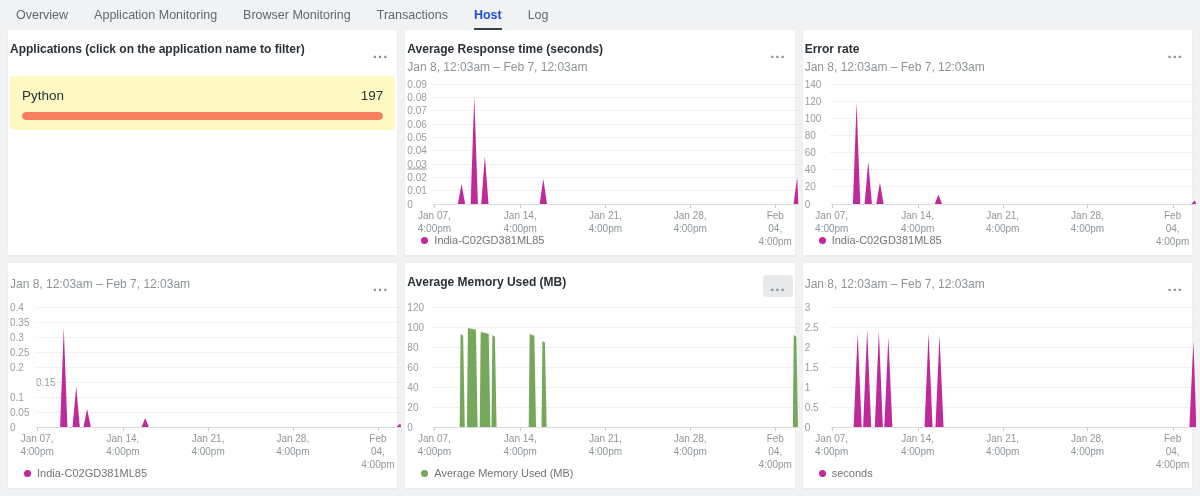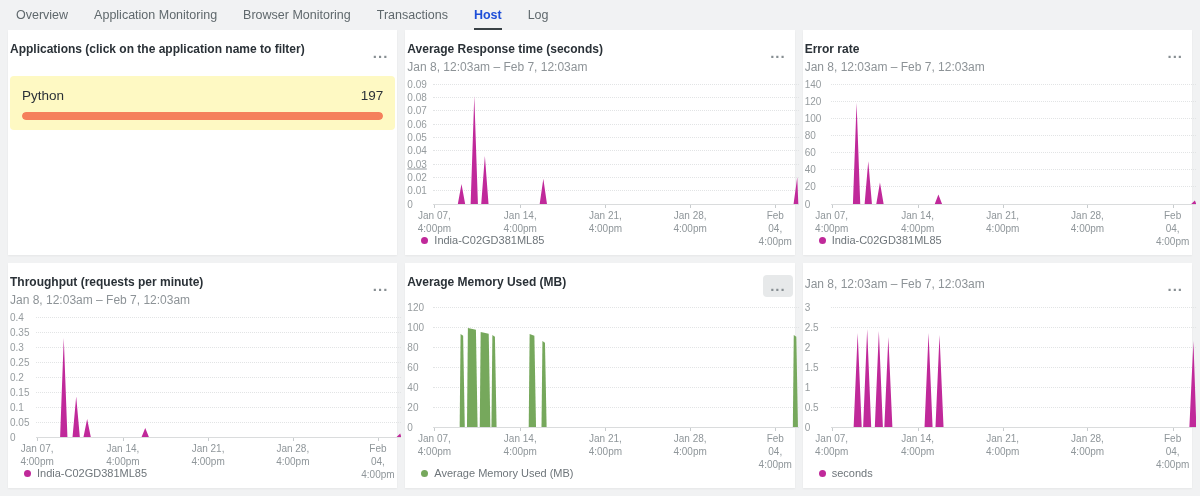--- a/index.html
+++ b/index.html
@@ -227,33 +227,32 @@
       </div>
     <div class="legend">
       <span class="legend-dot" style="background: rgb(192, 41, 154);"></span>
       <span>India-C02GD381ML85</span>
     </div>
   </section>
 
   <section class="panel">
     <div class="panel-head">
       <div>
-        <h2 class="panel-title">Throughput (requests per minute)</h2>
         <div class="panel-subtitle">Jan 8, 12:03am – Feb 7, 12:03am</div>
       </div>
       <button class="menu-btn">...</button>
     </div>
     <div class="chart">
         <div class="y-axis">
           <span class="y-tick" style="top: 0%;">0.4</span>
           <span class="y-tick" style="top: 12.5%;">0.35</span>
           <span class="y-tick" style="top: 25%;">0.3</span>
           <span class="y-tick" style="top: 37.5%;">0.25</span>
           <span class="y-tick" style="top: 50%;">0.2</span>
-          <span class="y-tick" style="top: 62.5%;">0.15</span>
+          <span class="y-tick" style="top: 62.5%; margin-left: 26px;">0.15</span>
           <span class="y-tick" style="top: 75%;">0.1</span>
           <span class="y-tick" style="top: 87.5%;">0.05</span>
           <span class="y-tick" style="top: 100%;">0</span>
         </div>
         <div class="plot-col">
           <div class="plot">
             <div class="gridline" style="top: 0%;"></div>
             <div class="gridline" style="top: 12.5%;"></div>
             <div class="gridline" style="top: 25%;"></div>
             <div class="gridline" style="top: 37.5%;"></div>

